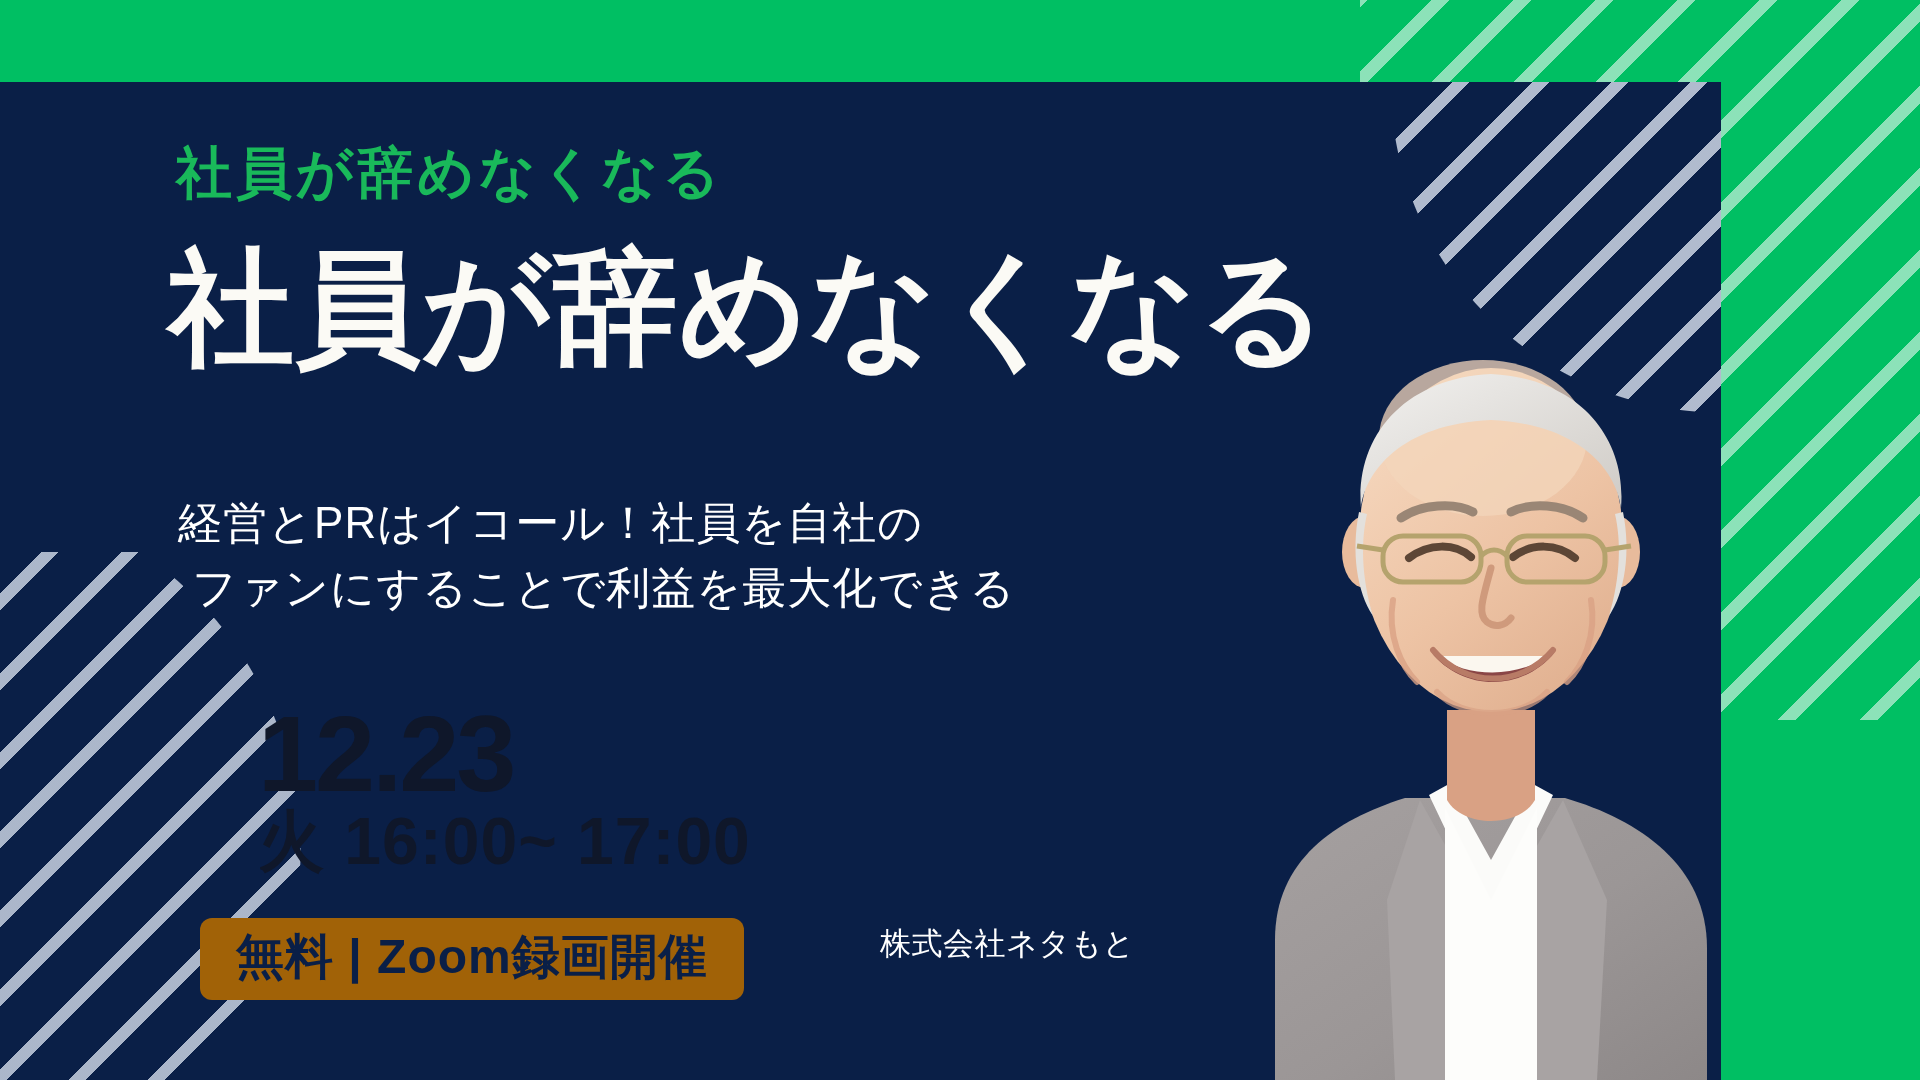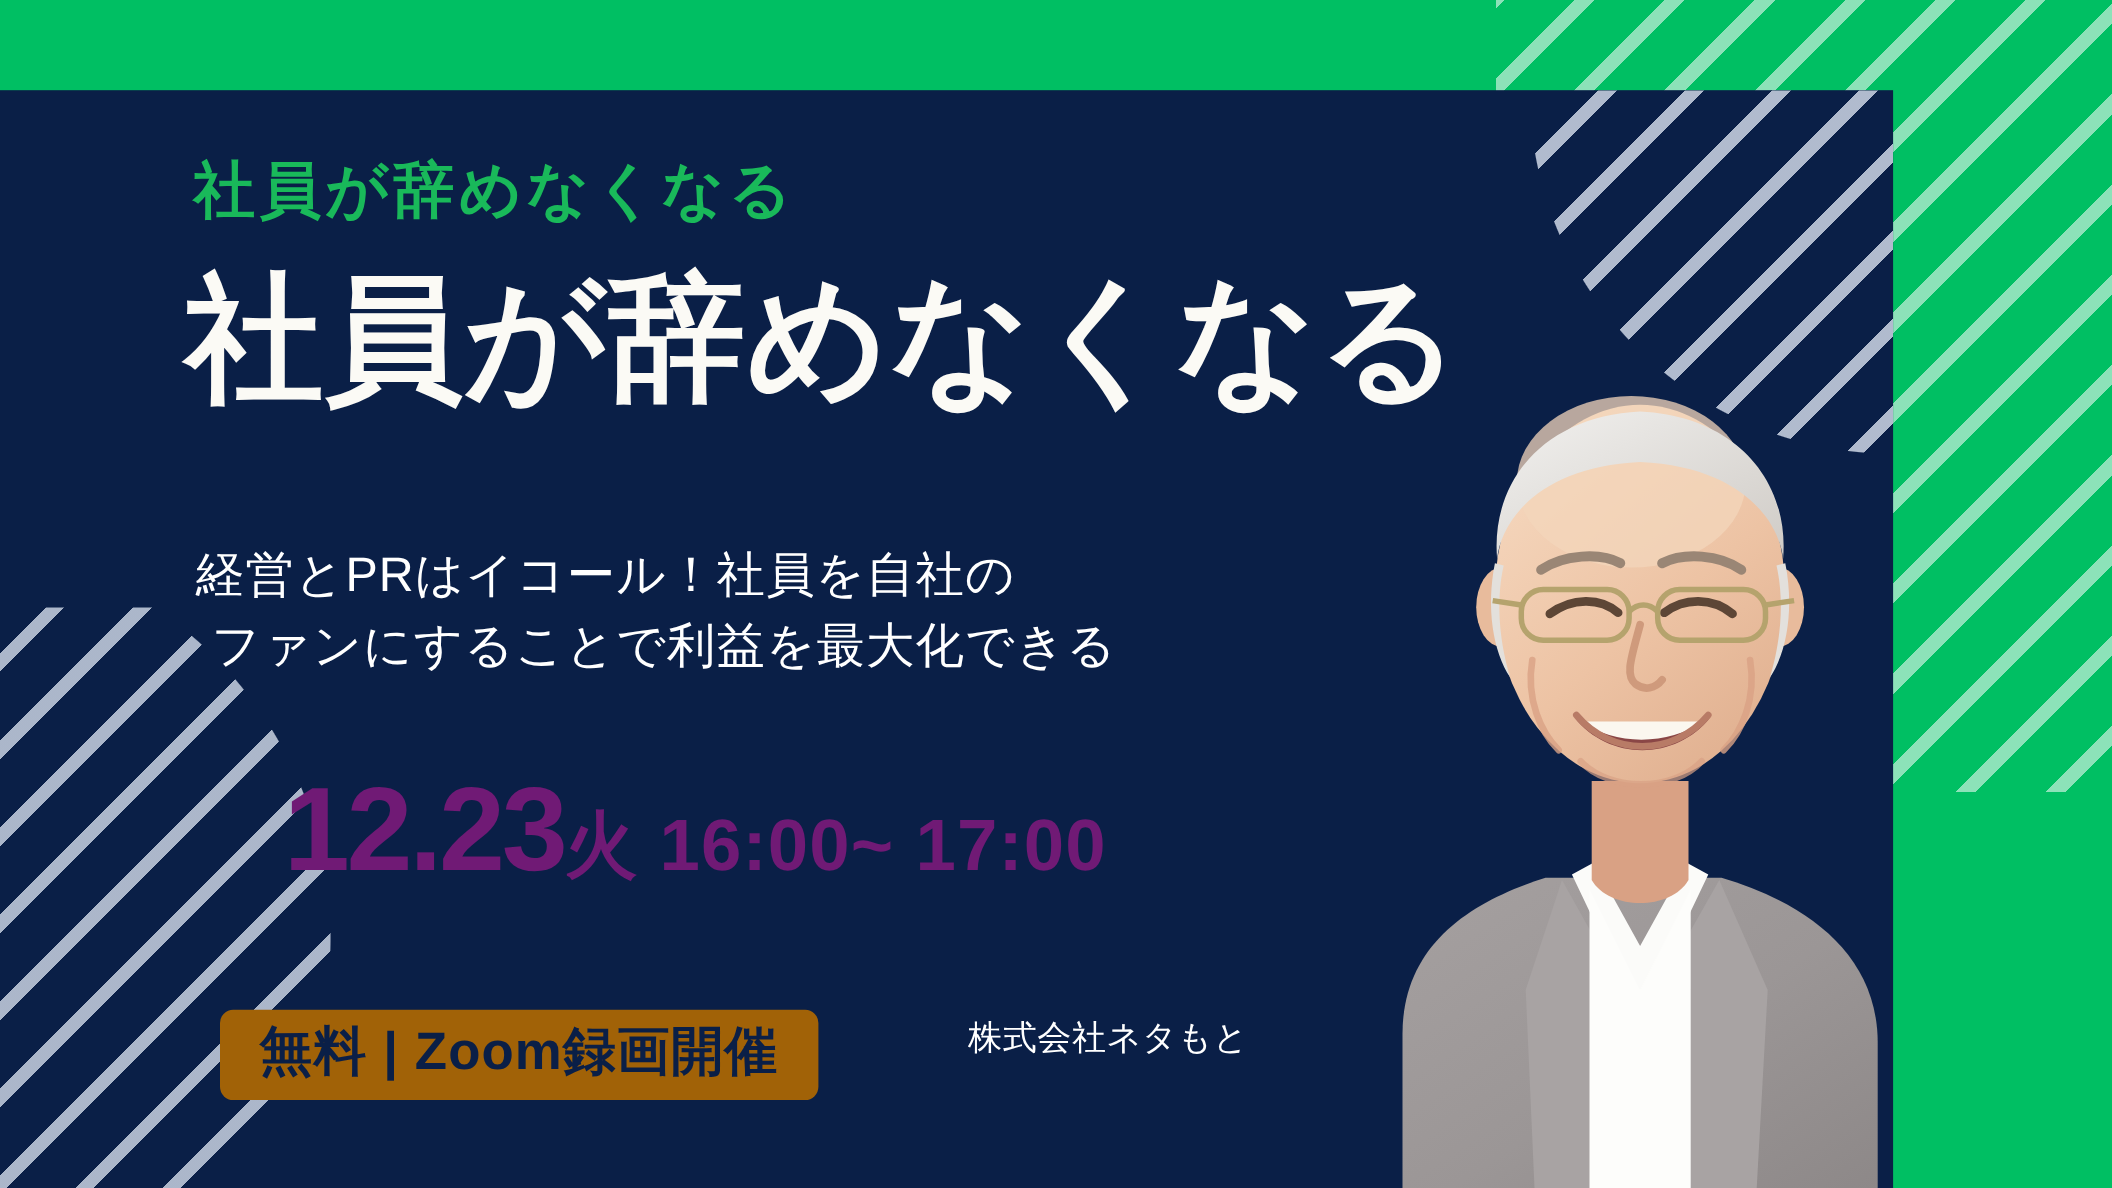--- a/index.html
+++ b/index.html
@@ -136,22 +136,23 @@
   }
   .lede span { display: block; }
   .lede .l2 { padding-left: 14px; }
 
   .datetime {
     position: absolute;
     left: 258px;
     top: 700px;
     display: flex;
     align-items: baseline;
-    color: #701a75;
-    white-space: nowrap;
+    color: #0f172a;
+    white-space: nowrap;
+    flex-direction: column;
   }
   .date-big {
     font-size: 108px;
     font-weight: 700;
     letter-spacing: -3px;
     line-height: 1;
   }
   .date-rest {
     font-size: 66px;
     font-weight: 700;

